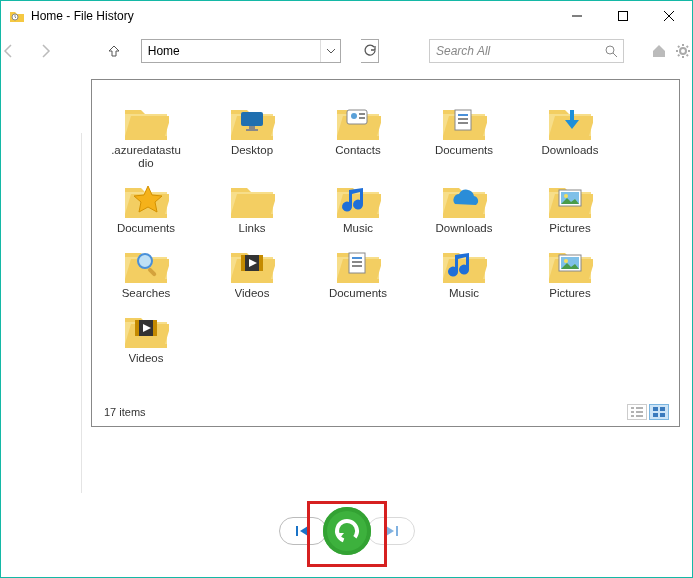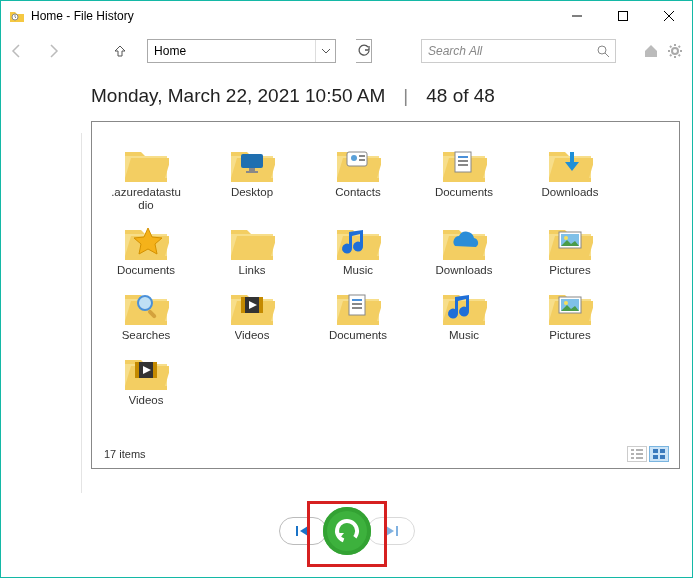--- a/index.html
+++ b/index.html
@@ -18,21 +18,21 @@
     height: 30px; display: flex; align-items: center; justify-content: space-between;
     padding: 0 0 0 8px;
   }
   .titlebar-left { display: flex; align-items: center; gap: 6px; }
   .app-icon { width: 16px; height: 16px; }
   .title-text { font-size: 12px; color: #000; }
   .win-controls { display: flex; }
   .win-btn { width: 46px; height: 30px; display: flex; align-items: center; justify-content: center; }
   .win-btn svg { width: 10px; height: 10px; }
   .toolbar {
-    height: 40px; display: flex; align-items: center; padding: 0 8px; gap: 20px;
+    height: 40px; display: flex; align-items: center; padding: 0 0; gap: 20px;
   }
   .nav-btn { width: 20px; height: 20px; display:flex;align-items:center;justify-content:center; color:#bbb; }
   .up-btn { width: 18px; height: 18px; display:flex;align-items:center;justify-content:center; color:#555; }
   .address-wrap { display:flex; align-items:center; border:1px solid #aaa; height:24px; width: 290px; }
   .address-input { flex:1; border:none; outline:none; padding:0 6px; font-size:12px; }
   .addr-chevron { width:20px; height:22px; display:flex;align-items:center;justify-content:center; border-left:1px solid #ddd; color:#555; }
   .refresh-btn { width:26px; height:24px; border:1px solid #aaa; border-left:none; display:flex;align-items:center;justify-content:center; color:#555; }
   .spacer-sm { width: 8px; }
   .search-wrap { display:flex; align-items:center; border:1px solid #ccc; height:24px; width: 200px; margin-left:4px; }
   .search-input { flex:1; border:none; outline:none; padding:0 6px; font-size:12px; color:#666; font-style: italic; }
@@ -171,25 +171,20 @@
               <path d="M8 1v2M8 13v2M1 8h2M13 8h2M3 3l1.4 1.4M11.6 11.6L13 13M13 3l-1.4 1.4M4.4 11.6L3 13"></path>
             </g>
           </svg>
       </div>
     </div>
   </div>
 
   <div class="left-rule"></div>
 
   <div class="content">
-    <div class="header-line">
-      <span>Monday, March 22, 2021 10:50 AM</span>
-      <span class="header-sep">|</span>
-      <span>48 of 48</span>
-    </div>
 
     <div class="panel">
       <div class="grid" id="grid">
           <div class="item">
             <div class="folder"><svg viewBox="0 0 46 40" width="46" height="40">
                 <path fill="#f3ce62" d="M2 10h16l4 4h22v26H2z"></path>
                 <path fill="#f7de8a" d="M2 14h42v22H2z"></path>
                 <path fill="#f3ce62" d="M2 36L8 16h40l-6 20z"></path>
               </svg></div>
     <div class="item-label">.azuredatastudio</div>

